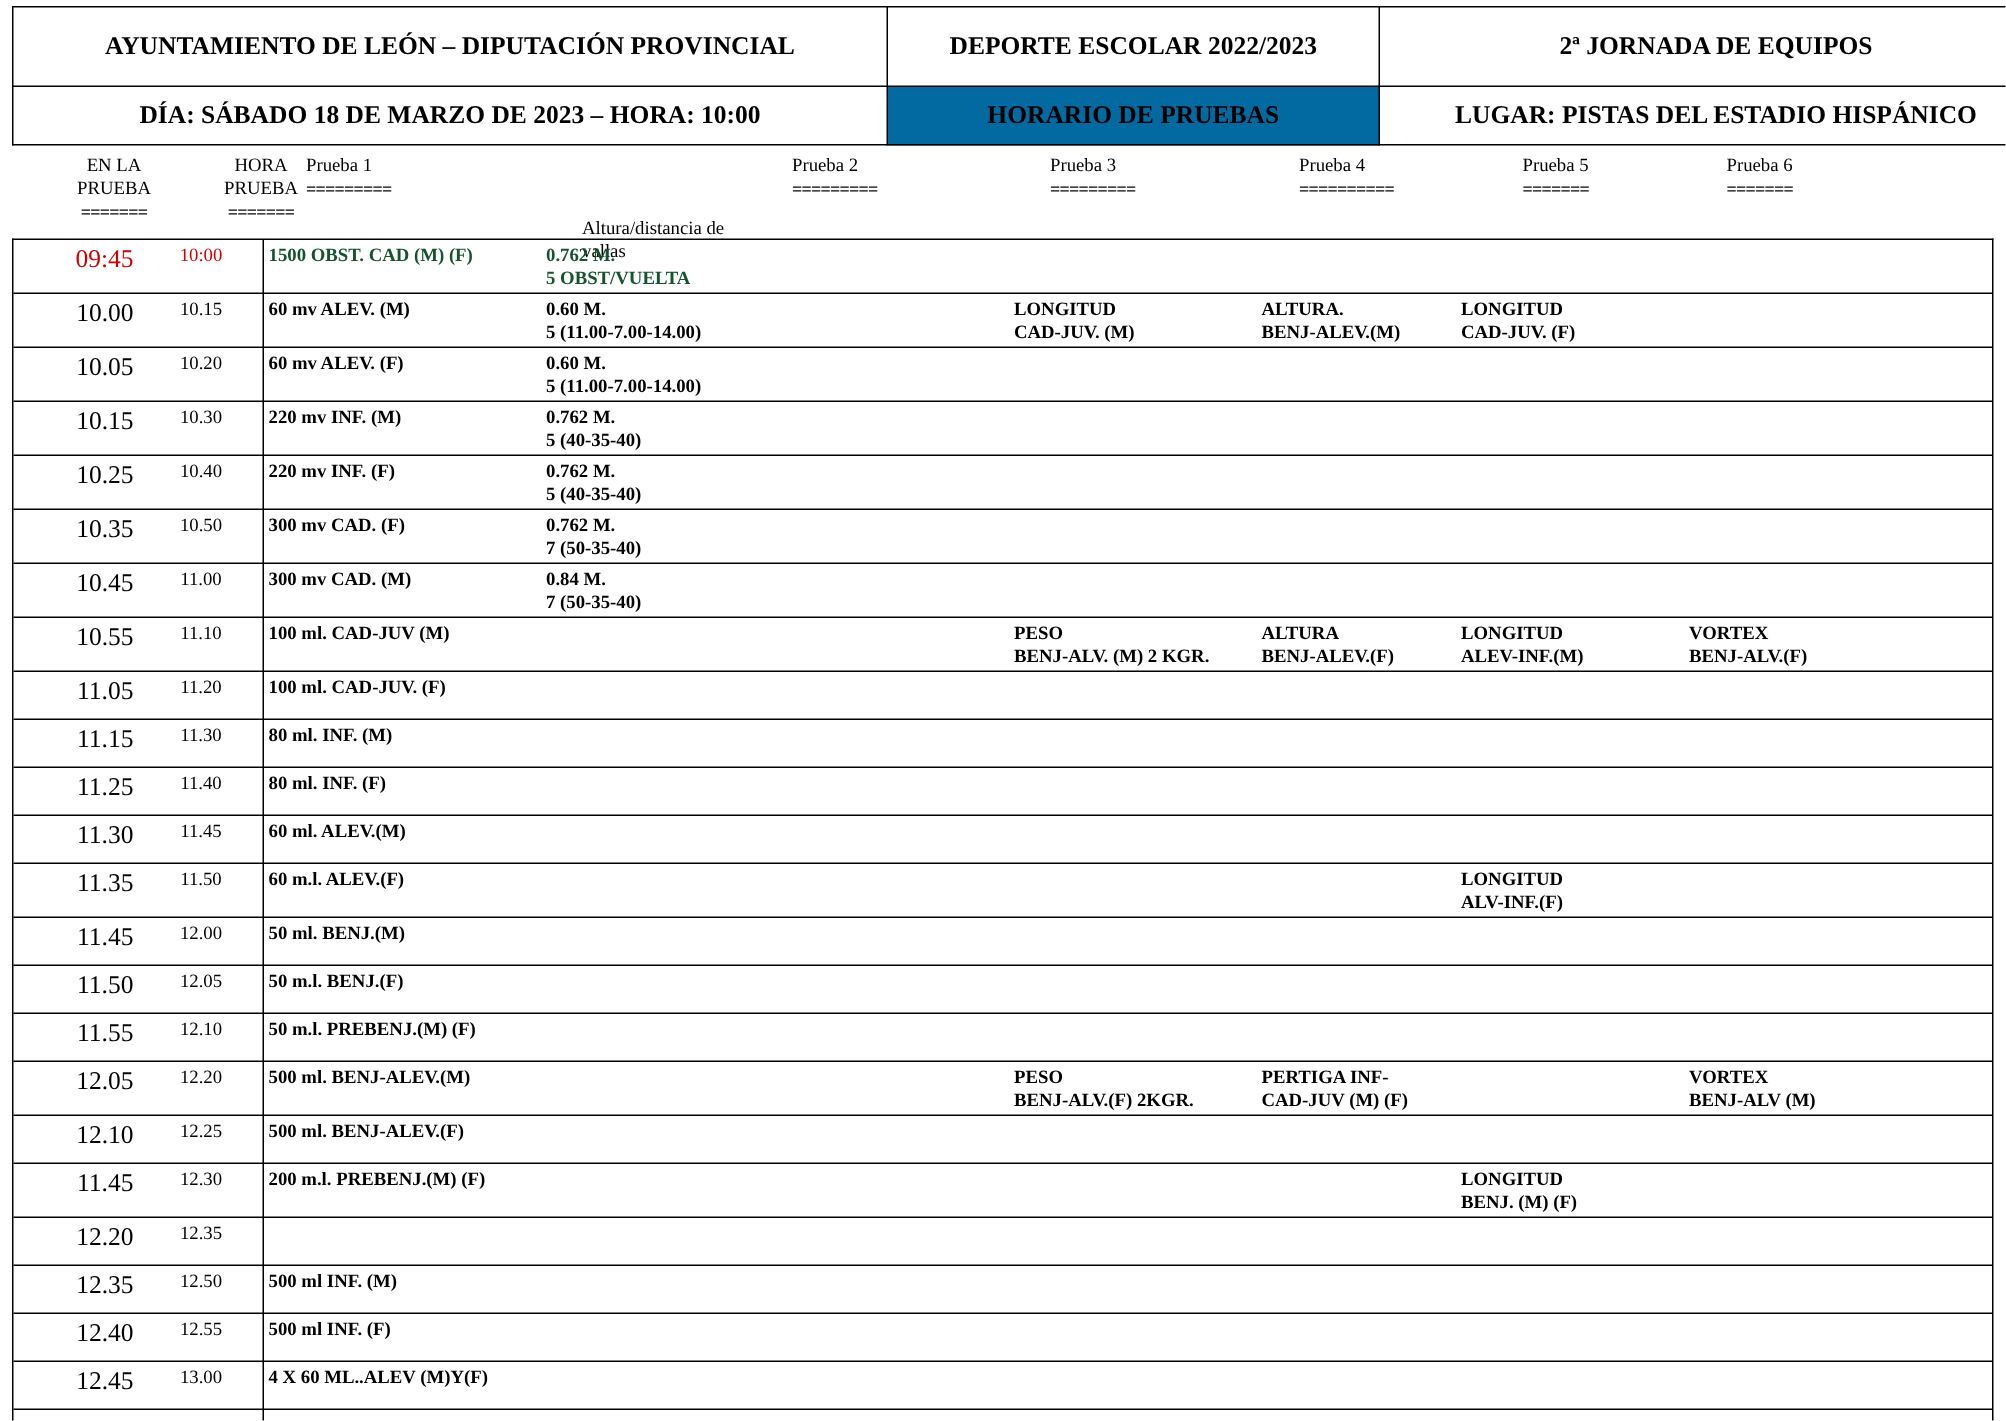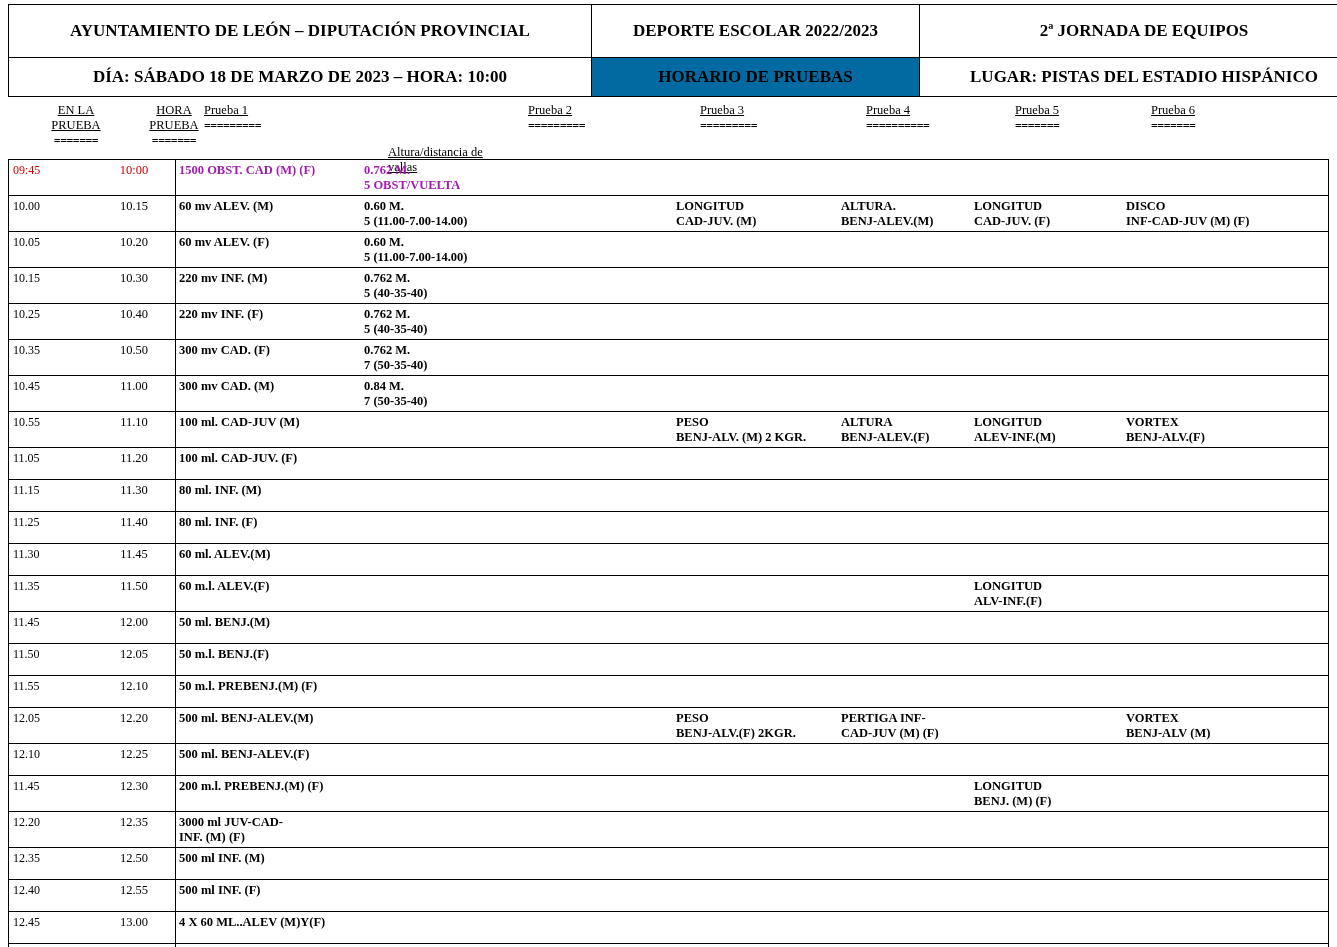--- a/index.html
+++ b/index.html
@@ -49,21 +49,21 @@
     height: 56px;
     margin-top: 6px;
   }
   .colhdr .ch {
     position: absolute;
     top: 0;
     font-size: 12.5px;
     line-height: 1.18;
     font-family: "Liberation Serif", serif;
   }
-  .colhdr .ch .lbl { display: block; text-decoration: underline; }
+  .colhdr .ch .lbl { display: block; }
   .colhdr .ch .rule {
     display: block;
     font-weight: bold;
     letter-spacing: -0.5px;
     font-size: 12px;
     margin-top: 1px;
   }
   .ch.center { text-align: center; }
 
   
@@ -82,31 +82,31 @@
     box-sizing: border-box;
     min-height: 32px;
   }
   .cell {
     box-sizing: border-box;
     padding: 3px 4px 2px 4px;
     font-size: 12.5px;
     line-height: 1.2;
     overflow: hidden;
   }
-  .c-enla   { width: 84px; text-align: left; font-weight: normal; font-size: 12px; }
+  .c-enla   { width: 84px; text-align: right; font-weight: normal; font-size: 17px; }
   .c-hora   { width: 82px; text-align: center; font-weight: normal; font-size: 12.5px; }
   .c-p1     { width: 185px; font-weight: bold; }
   .c-alt    { width: 140px; font-weight: bold; }
   .c-p2     { width: 172px; font-weight: bold; }
   .c-p3     { width: 165px; font-weight: bold; }
   .c-p4     { width: 133px; font-weight: bold; }
   .c-p5     { width: 152px; font-weight: bold; }
   .c-p6     { width: 206px; font-weight: bold; }
 
-  .row.red .cell { color: #a21caf; }
+  .row.red .cell { color: #14532d; }
   .row.red .c-enla, .row.red .c-hora { color: #d00000; }
 
   .sub { display: block; }
 
   
   .vline {
     position: absolute;
     top: 0;
     bottom: 0;
     width: 0;
@@ -237,24 +237,20 @@
           <span class="sub">CAD-JUV. (M)</span>
         </div>
         <div class="cell c-p4">
           <span class="sub">ALTURA.</span>
           <span class="sub">BENJ-ALEV.(M)</span>
         </div>
         <div class="cell c-p5">
           <span class="sub">LONGITUD</span>
           <span class="sub">CAD-JUV. (F)</span>
         </div>
-        <div class="cell c-p6">
-          <span class="sub">DISCO</span>
-          <span class="sub">INF-CAD-JUV  (M) (F)</span>
-        </div>
       </div>
       <div class="row">
         <div class="cell c-enla">
           <span class="sub">10.05</span>
         </div>
         <div class="cell c-hora">
           <span class="sub">10.20</span>
         </div>
         <div class="cell c-p1">
           <span class="sub">60 mv  ALEV. (F)</span>
@@ -860,24 +856,20 @@
           <span class="sub"></span>
           <span class="sub"></span>
         </div>
       </div>
       <div class="row">
         <div class="cell c-enla">
           <span class="sub">12.20</span>
         </div>
         <div class="cell c-hora">
           <span class="sub">12.35</span>
-        </div>
-        <div class="cell c-p1">
-          <span class="sub">3000 ml  JUV-CAD-</span>
-          <span class="sub">INF. (M) (F)</span>
         </div>
         <div class="cell c-alt">
           <span class="sub"></span>
           <span class="sub"></span>
         </div>
         <div class="cell c-p2">
           <span class="sub"></span>
           <span class="sub"></span>
         </div>
         <div class="cell c-p3">

